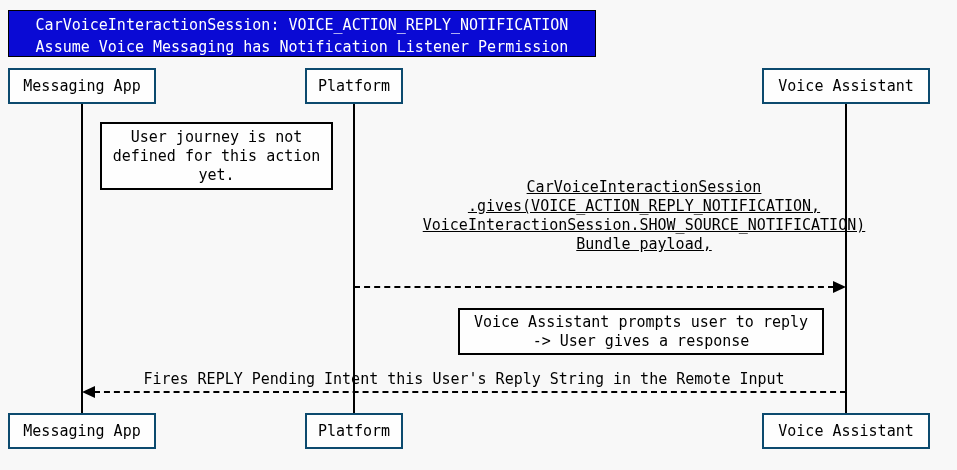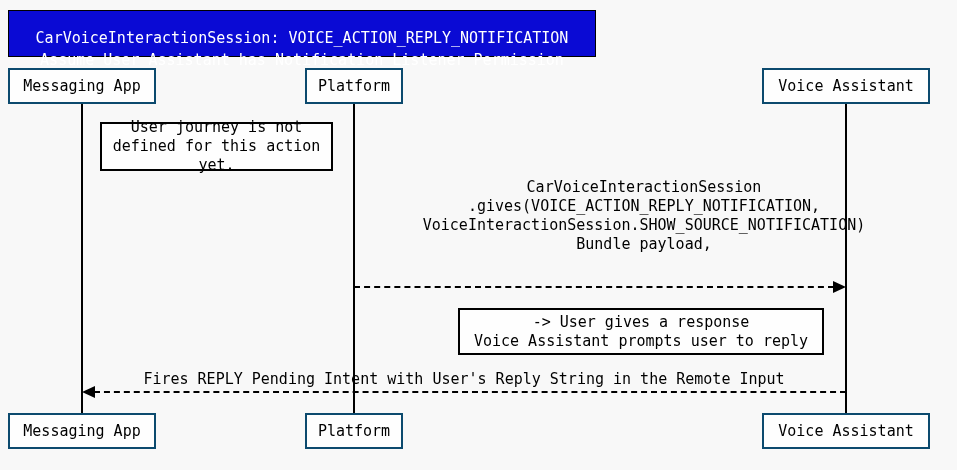--- a/index.html
+++ b/index.html
@@ -20,21 +20,21 @@
   .title-box {
     position: absolute;
     left: 8px; top: 10px;
     width: 588px; height: 47px;
     background: var(--title-bg, #0a0ad4);
     color: var(--title-text, #ffffff);
     border: 1px solid #000;
     box-sizing: border-box;
     text-align: center;
     line-height: 22px;
-    padding-top: 16px;
+    padding-top: 3px;
   }
   .actor-box {
     position: absolute;
     height: 36px;
     background: var(--box-bg, #fefefe);
     border: 2px solid #0c4a6e;
     box-sizing: border-box;
     display: flex;
     align-items: center;
     justify-content: center;
@@ -89,58 +89,58 @@
     border-right: 13px solid #000;
   }
 </style>
 </head>
 <body>
 
 <div class="canvas">
 
   <div class="title-box">
     <div>CarVoiceInteractionSession: VOICE_ACTION_REPLY_NOTIFICATION</div>
-    <div>Assume User Assistant has Notification Listener Permission</div>
+    <div>Assume Voice Messaging has Notification Listener Permission</div>
   </div>
 
   <div class="lifeline" style="left:81px;"></div>
   <div class="lifeline" style="left:353px;"></div>
   <div class="lifeline" style="left:845px;"></div>
 
   <div class="actor-box" style="left:8px; top:68px; width:148px;">
     <span>Messaging App</span>
   </div>
   <div class="actor-box" style="left:305px; top:68px; width:98px;">
     <span>Platform</span>
   </div>
   <div class="actor-box" style="left:762px; top:68px; width:168px;">
     <span>Voice Assistant</span>
   </div>
 
-  <div class="note-box" style="left:100px; top:122px; width:233px; height:49px; padding:4px 8px;">
+  <div class="note-box" style="left:100px; top:122px; width:233px; height:68px; padding:4px 8px;">
     <span>User journey is not defined for this action yet.</span>
   </div>
 
-  <div class="msg-label" style="left:354px; top:178px; width:580px;">
+  <div class="msg-label" style="left:354px; top:178px; width:580px;text-decoration:underline;">
     <div>CarVoiceInteractionSession</div>
     <div>.gives(VOICE_ACTION_REPLY_NOTIFICATION,</div>
     <div>VoiceInteractionSession.SHOW_SOURCE_NOTIFICATION)</div>
     <div>Bundle payload,</div>
   </div>
 
   <div class="dashed-line" style="left:354px; top:286px; width:480px;"></div>
   <div class="arrow-head right" style="left:833px; top:281px;"></div>
 
   <div class="note-box" style="left:458px; top:308px; width:366px; height:47px; padding:2px 8px;">
+    <div>Voice Assistant prompts user to reply</div>
     <div>-&gt; User gives a response</div>
-    <div>Voice Assistant prompts user to reply</div>
   </div>
 
   <div class="msg-label" style="left:82px; top:370px; width:764px;">
-    <span>Fires REPLY Pending Intent with User's Reply String in the Remote Input</span>
+    <span>Fires REPLY Pending Intent this User's Reply String in the Remote Input</span>
   </div>
 
   <div class="dashed-line" style="left:94px; top:391px; width:752px;"></div>
   <div class="arrow-head left" style="left:82px; top:386px;"></div>
 
   <div class="actor-box" style="left:8px; top:413px; width:148px;">
     <span>Messaging App</span>
   </div>
   <div class="actor-box" style="left:305px; top:413px; width:98px;">
     <span>Platform</span>

